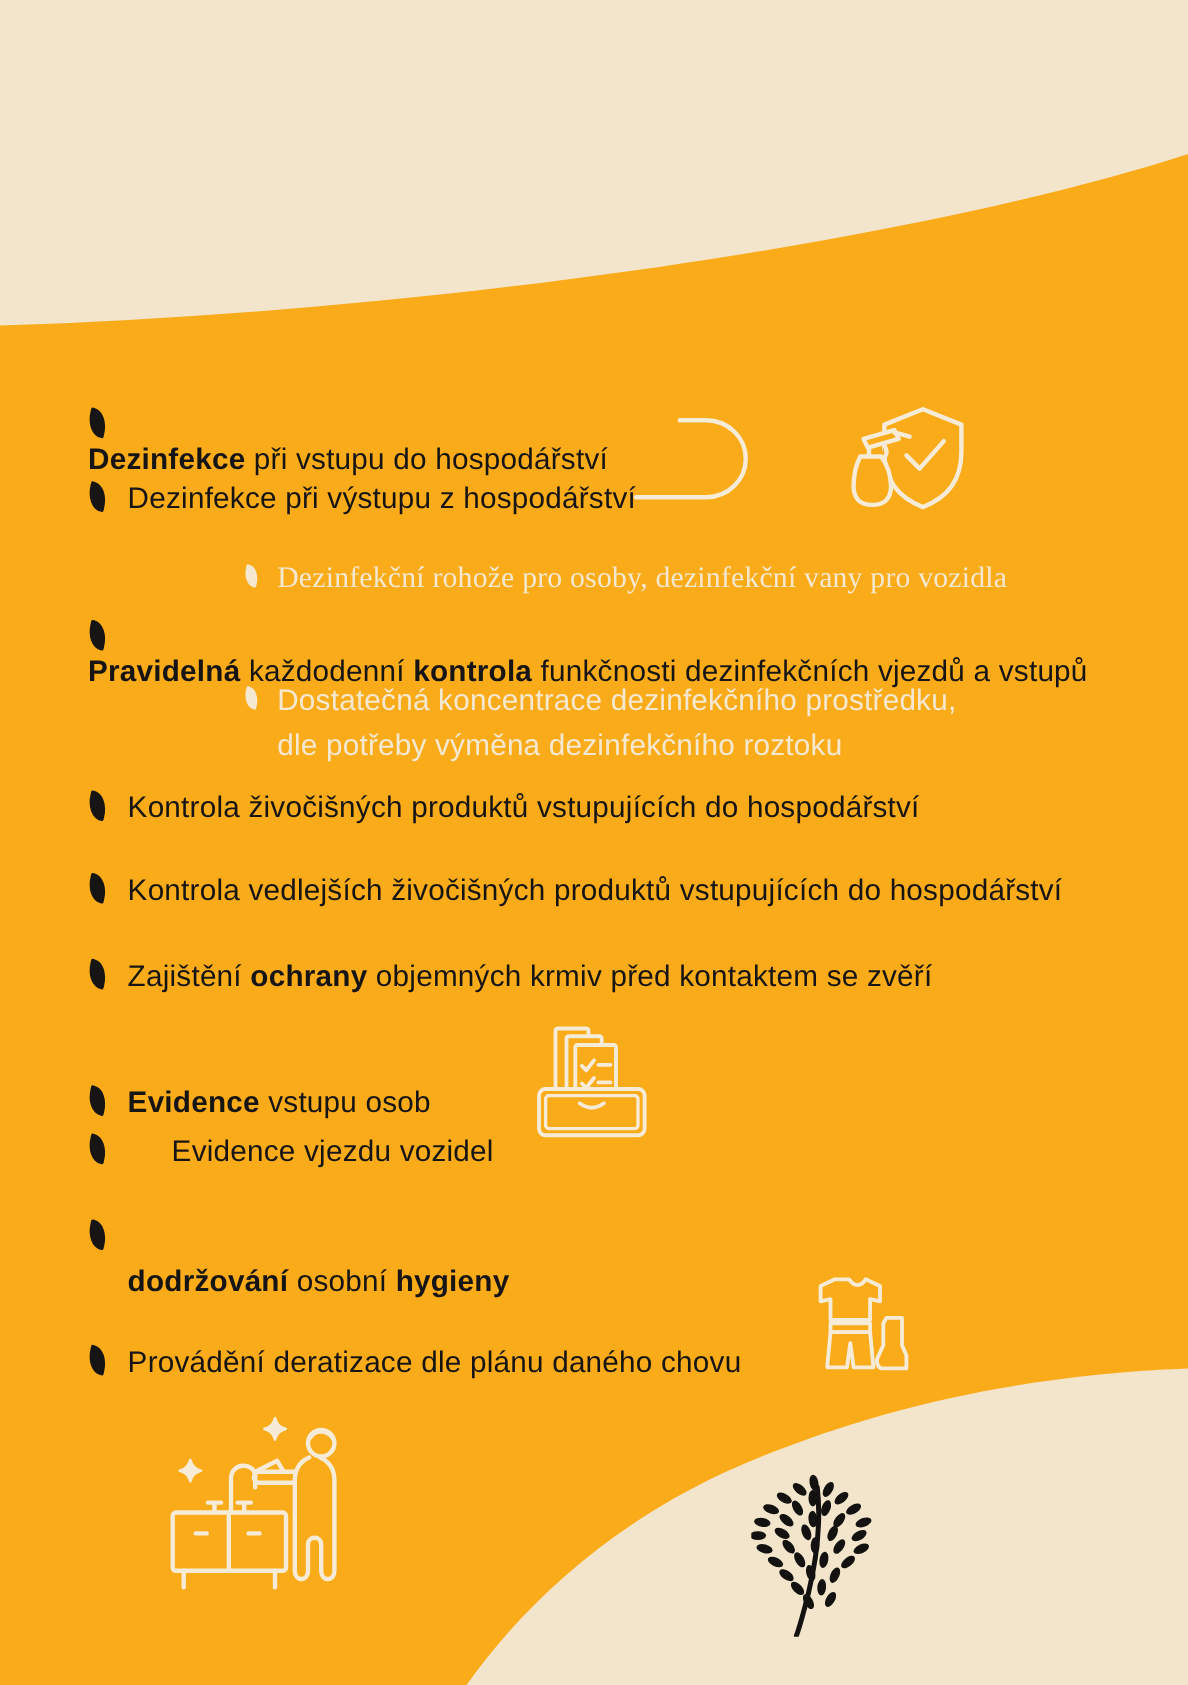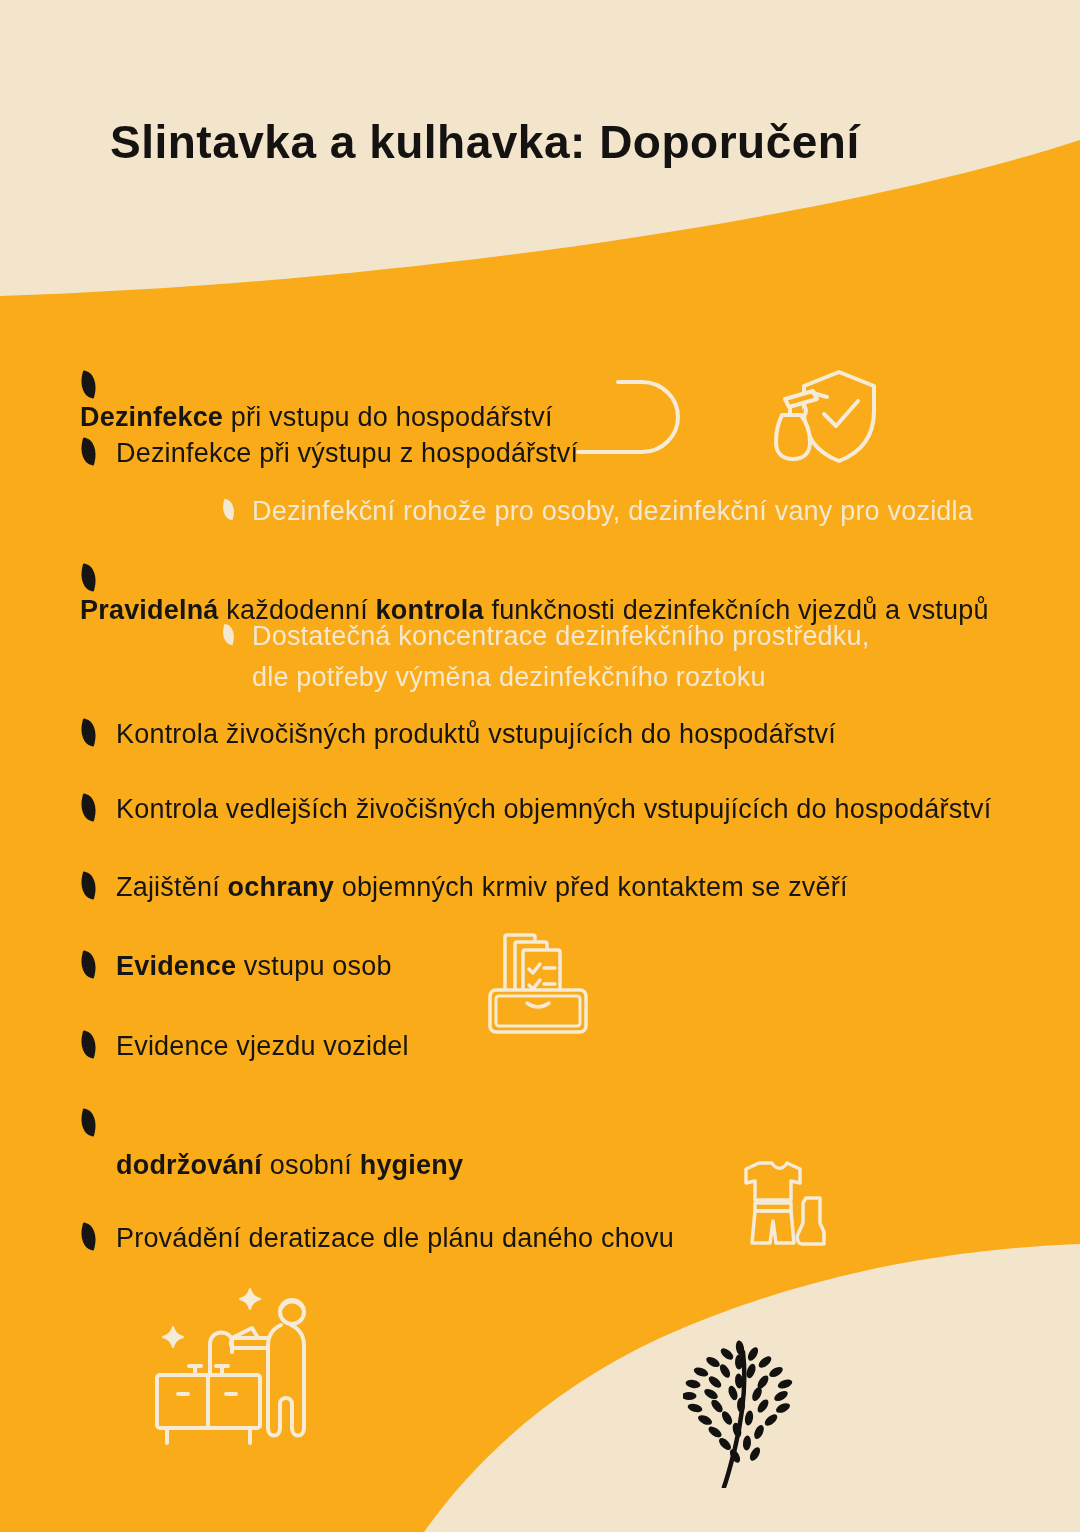--- a/index.html
+++ b/index.html
@@ -46,21 +46,20 @@
 
   <svg class="header-svg" viewBox="0 0 1080 310" aria-hidden="true">
     <path d="M0 0 H1080 V140 C860 212 430 282 0 296 Z" fill="#F2E5CB"></path>
   </svg>
 
   <svg class="oicon" style="left:0;top:1232px;width:1080px;height:300px;" viewBox="0 0 1080 300" aria-hidden="true">
     <path d="M1080 12 C 920 18 780 52 660 106 C 556 154 478 224 424 300 L1080 300 Z" fill="#F2E5CB"></path>
   </svg>
 
   <div class="page-title">
-    <div>Slintavka a kulhavka: Doporučení</div>
   </div>
 
   <svg class="oicon" style="left:560px;top:365px;width:140px;height:105px;" viewBox="0 0 140 105" aria-hidden="true">
     <path d="M58 17 H82 A36 35 0 0 1 82 87 H18" fill="none" stroke="#F6EBD6" stroke-width="4" stroke-linecap="round"></path>
   </svg>
 
   <svg class="oicon" style="left:773px;top:366px;width:118px;height:102px;" viewBox="0 0 118 102" aria-hidden="true">
     <g stroke="#F6EBD6" stroke-width="4" fill="none" stroke-linejoin="round" stroke-linecap="round">
       <path d="M66 6 L101 20 V45 C101 72 87 87 66 95 C45 87 31 72 31 45 V20 Z"></path>
       <path d="M51 48 L63 60 L85 35"></path>
@@ -164,49 +163,49 @@
 
   <div id="list">
       <div class="row" style="top: 366px; left: 80px; flex-direction: column;">
         <span class="leaf"></span>
         <p><b>Dezinfekce</b><span> při vstupu do hospodářství</span></p>
       </div>
       <div class="row" style="top: 433px; left: 80px;">
         <span class="leaf"></span>
         <p><span>Dezinfekce při výstupu z hospodářství</span></p>
       </div>
-      <div class="row sub" style="top: 491px; left: 222px;">
+      <div class="row sub" style="top: 505px; left: 222px; font-family: Liberation Serif, serif;">
         <span class="leaf"></span>
         <p><span>Dezinfekční rohože pro osoby, dezinfekční vany pro vozidla</span></p>
       </div>
       <div class="row" style="top: 559px; left: 80px; flex-direction: column;">
         <span class="leaf"></span>
         <p><b>Pravidelná</b><span> každodenní </span><b>kontrola</b><span> funkčnosti dezinfekčních vjezdů a vstupů</span></p>
       </div>
       <div class="row sub" style="top: 616px; left: 222px; justify-content: space-between;">
         <span class="leaf"></span>
         <p><span>Dostatečná koncentrace dezinfekčního prostředku,</span><br><span>dle potřeby výměna dezinfekčního roztoku</span></p>
       </div>
       <div class="row" style="top: 714px; left: 80px;">
         <span class="leaf"></span>
         <p><span>Kontrola živočišných produktů vstupujících do hospodářství</span></p>
       </div>
       <div class="row" style="top: 789px; left: 80px;">
         <span class="leaf"></span>
-        <p><span>Kontrola vedlejších živočišných objemných vstupujících do hospodářství</span></p>
+        <p><span>Kontrola vedlejších živočišných produktů vstupujících do hospodářství</span></p>
       </div>
       <div class="row" style="top: 867px; left: 80px;">
         <span class="leaf"></span>
         <p><span>Zajištění </span><b>ochrany</b><span> objemných krmiv před kontaktem se zvěří</span></p>
       </div>
-      <div class="row" style="top: 946px; left: 80px;">
+      <div class="row" style="top: 982px; left: 80px;">
         <span class="leaf"></span>
         <p><b>Evidence</b><span> vstupu osob</span></p>
       </div>
-      <div class="row" style="top: 1026px; left: 80px;">
+      <div class="row" style="top: 1026px; left: 80px; gap: 40px;">
         <span class="leaf"></span>
         <p><span>Evidence vjezdu vozidel</span></p>
       </div>
       <div class="row" style="top: 1104px; left: 80px;">
         <span class="leaf"></span>
         <p><br><b>dodržování</b><span> osobní </span><b>hygieny</b></p>
       </div>
       <div class="row" style="top: 1218px; left: 80px;">
         <span class="leaf"></span>
         <p><span>Provádění deratizace dle plánu daného chovu</span></p>

